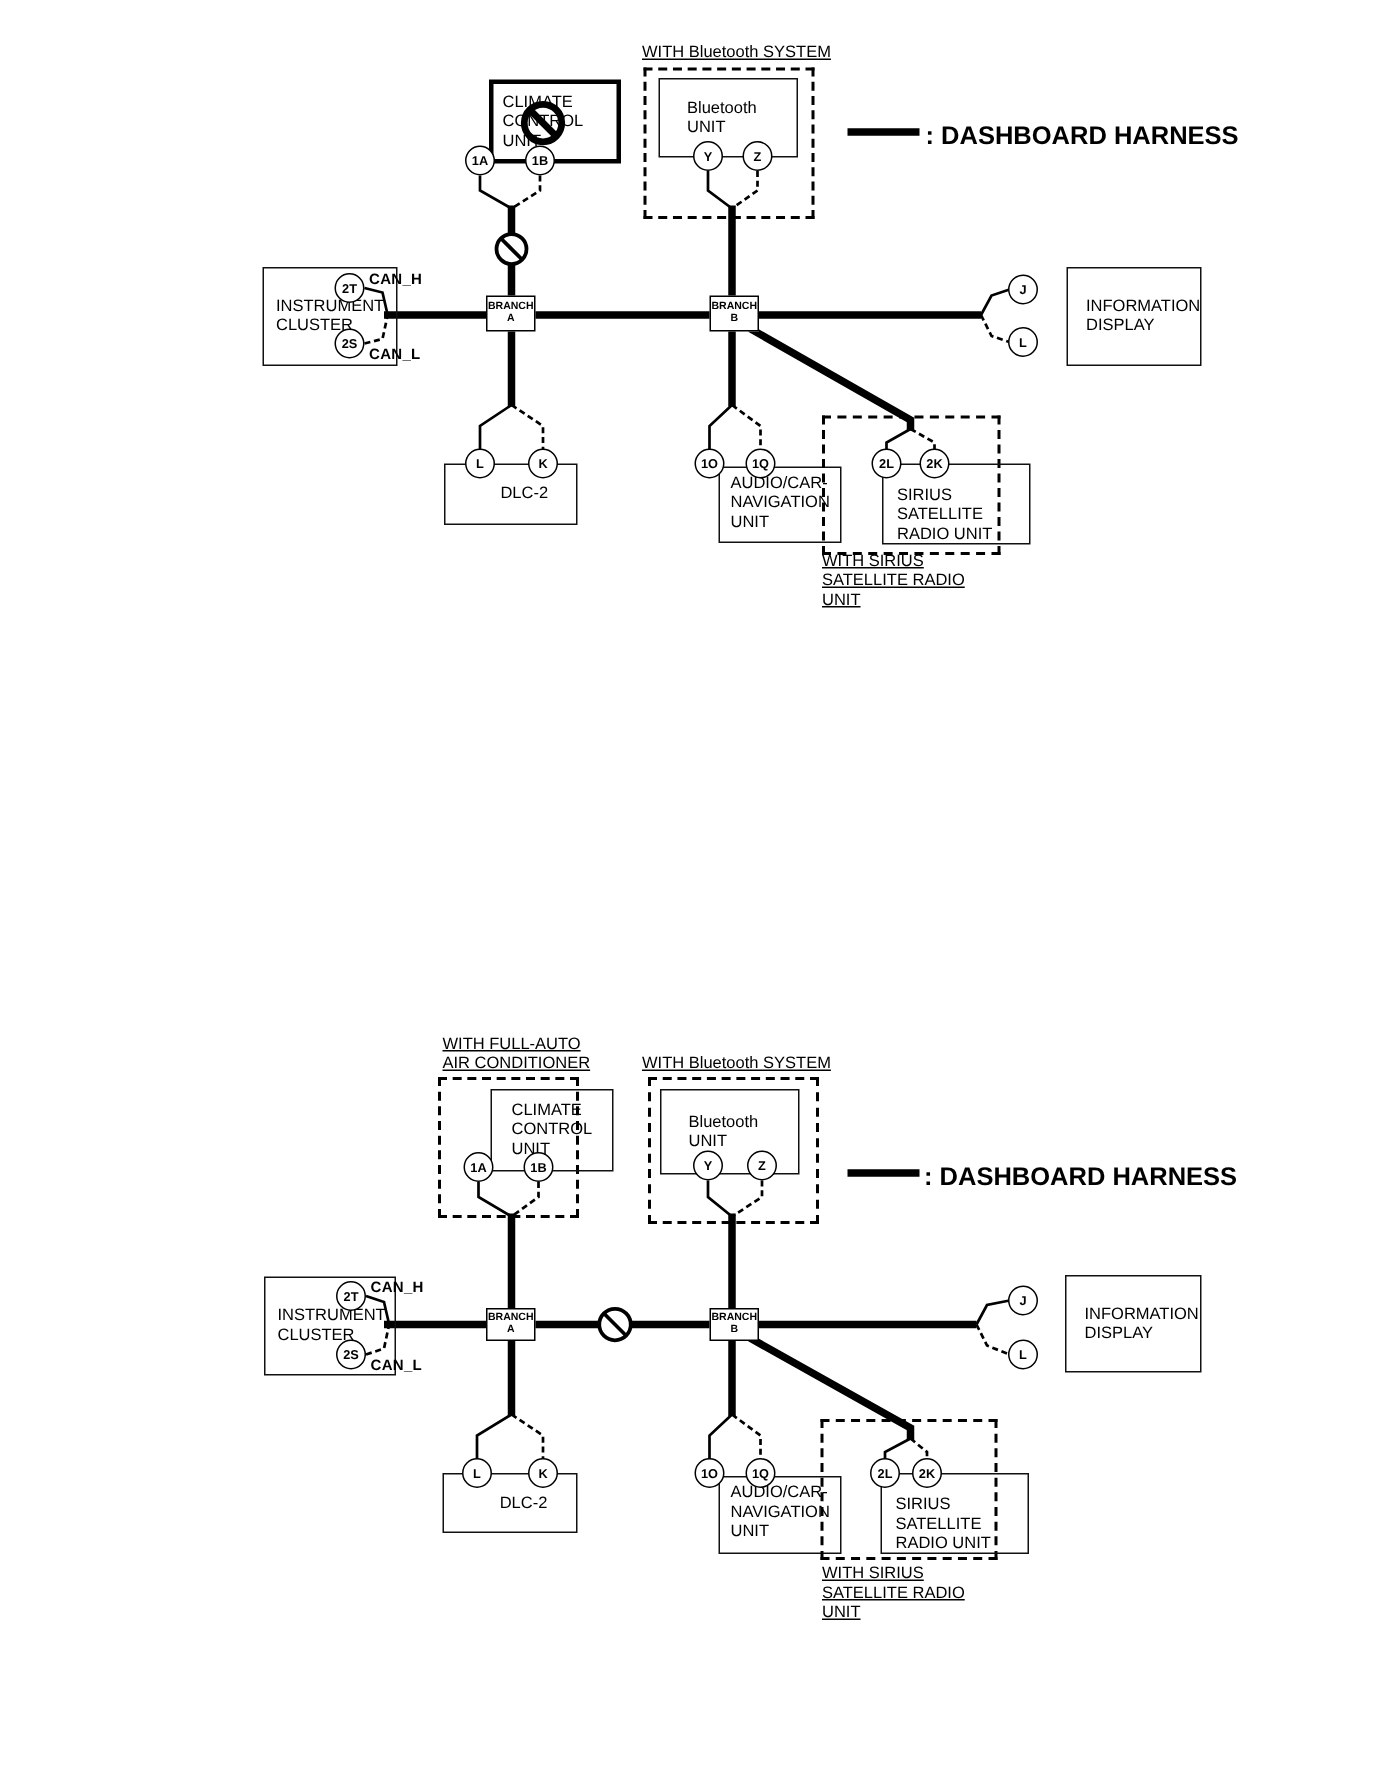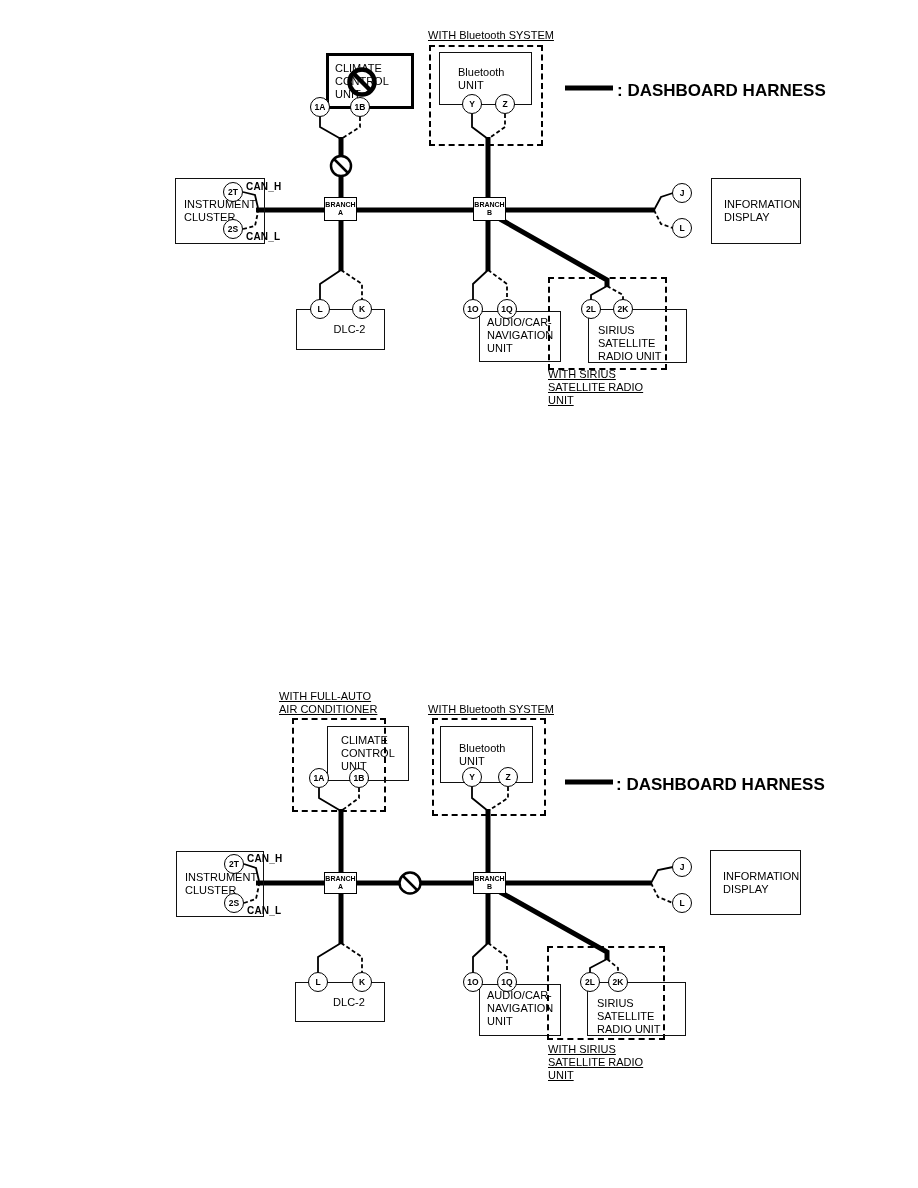--- a/index.html
+++ b/index.html
@@ -161,21 +161,21 @@
   <div class="conn" style="left:223px;top:219px">2S</div>
   <div class="conn" style="left:672px;top:183px">J</div>
   <div class="conn" style="left:672px;top:218px">L</div>
   <div class="conn" style="left:310px;top:299px">L</div>
   <div class="conn" style="left:352px;top:299px">K</div>
   <div class="conn" style="left:463px;top:299px">1O</div>
   <div class="conn" style="left:497px;top:299px">1Q</div>
   <div class="conn" style="left:581px;top:299px">2L</div>
   <div class="conn" style="left:613px;top:299px">2K</div>
 
-  <div class="cap" style="left:279px;top:690px">WITH FULL-AUTO
+  <div class="cap" style="left:295px;top:690px">WITH FULL-AUTO
 AIR CONDITIONER</div>
   <div class="cap" style="left:428px;top:703px">WITH Bluetooth SYSTEM</div>
 
   <div class="dashedbox" style="left:292px;top:718px;width:94px;height:94px"></div>
   <div class="box vtop" style="left:298px;top:726px;width:82px;height:55px;padding:7px 0 0 13px">
     <span class="lbl">CLIMATE
 CONTROL
 UNIT</span>
   </div>
 

